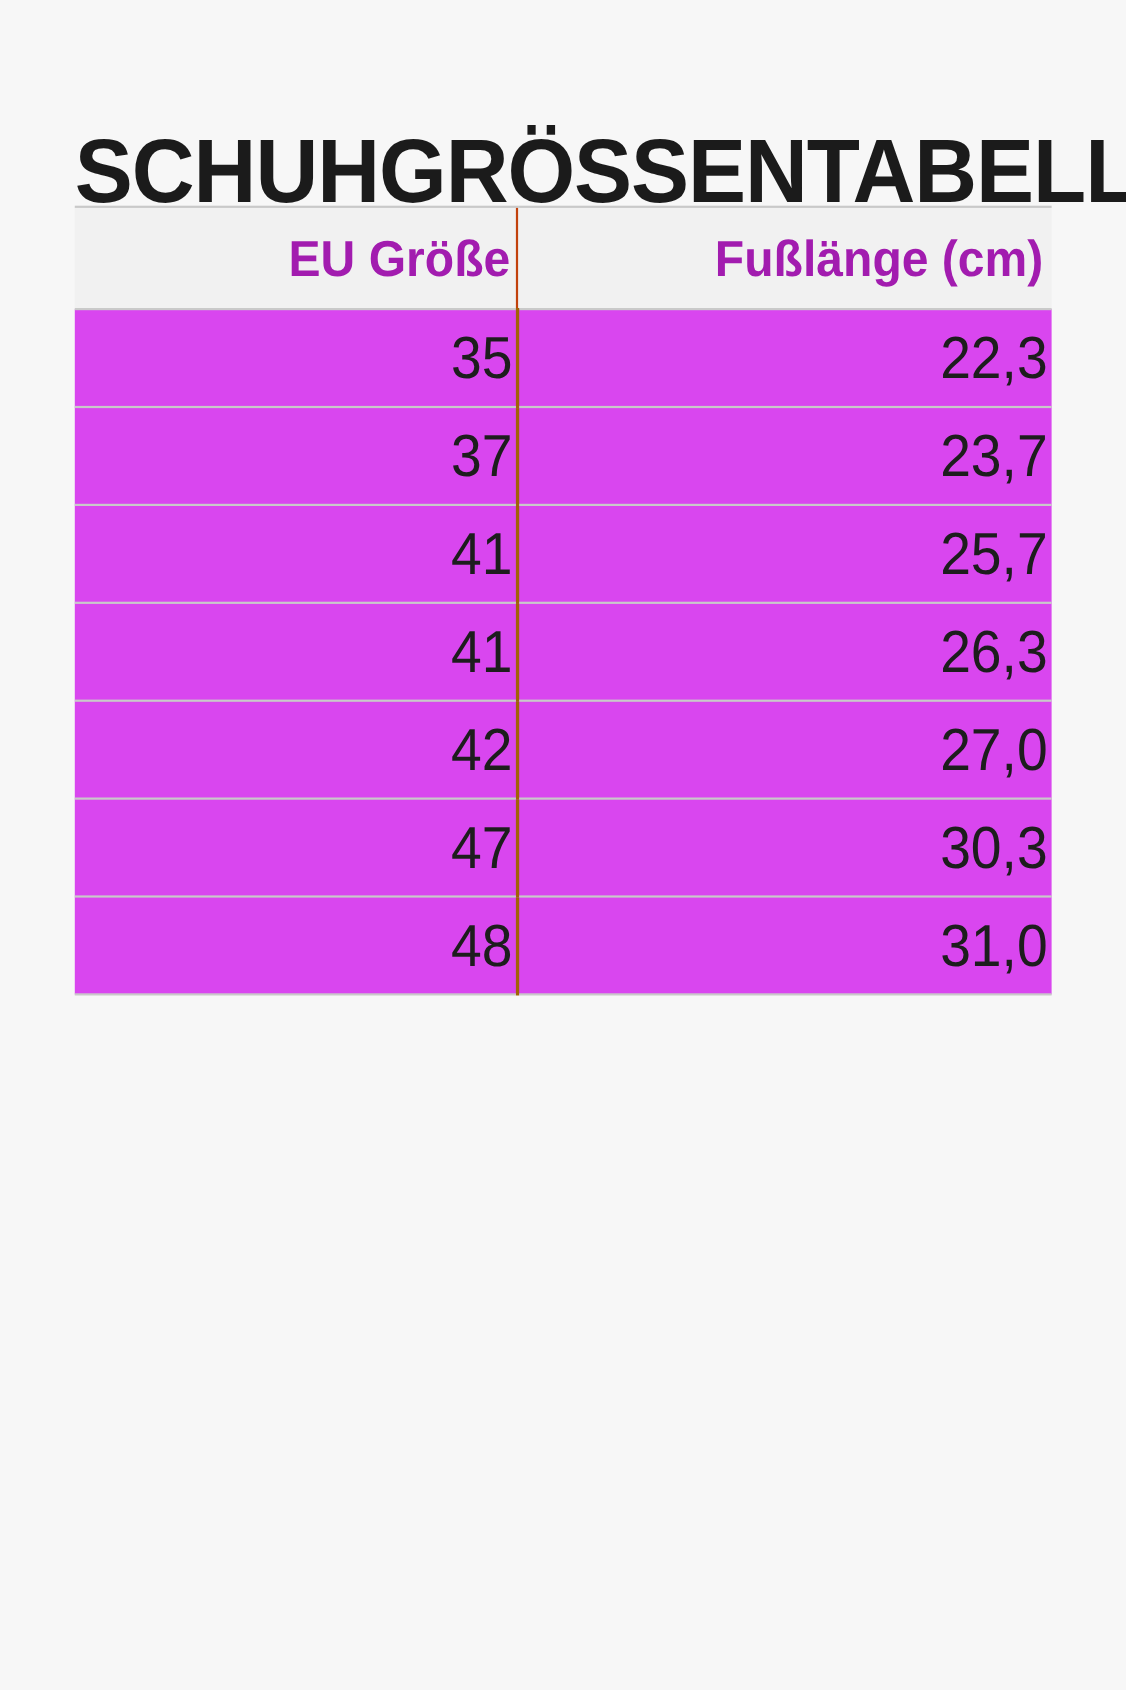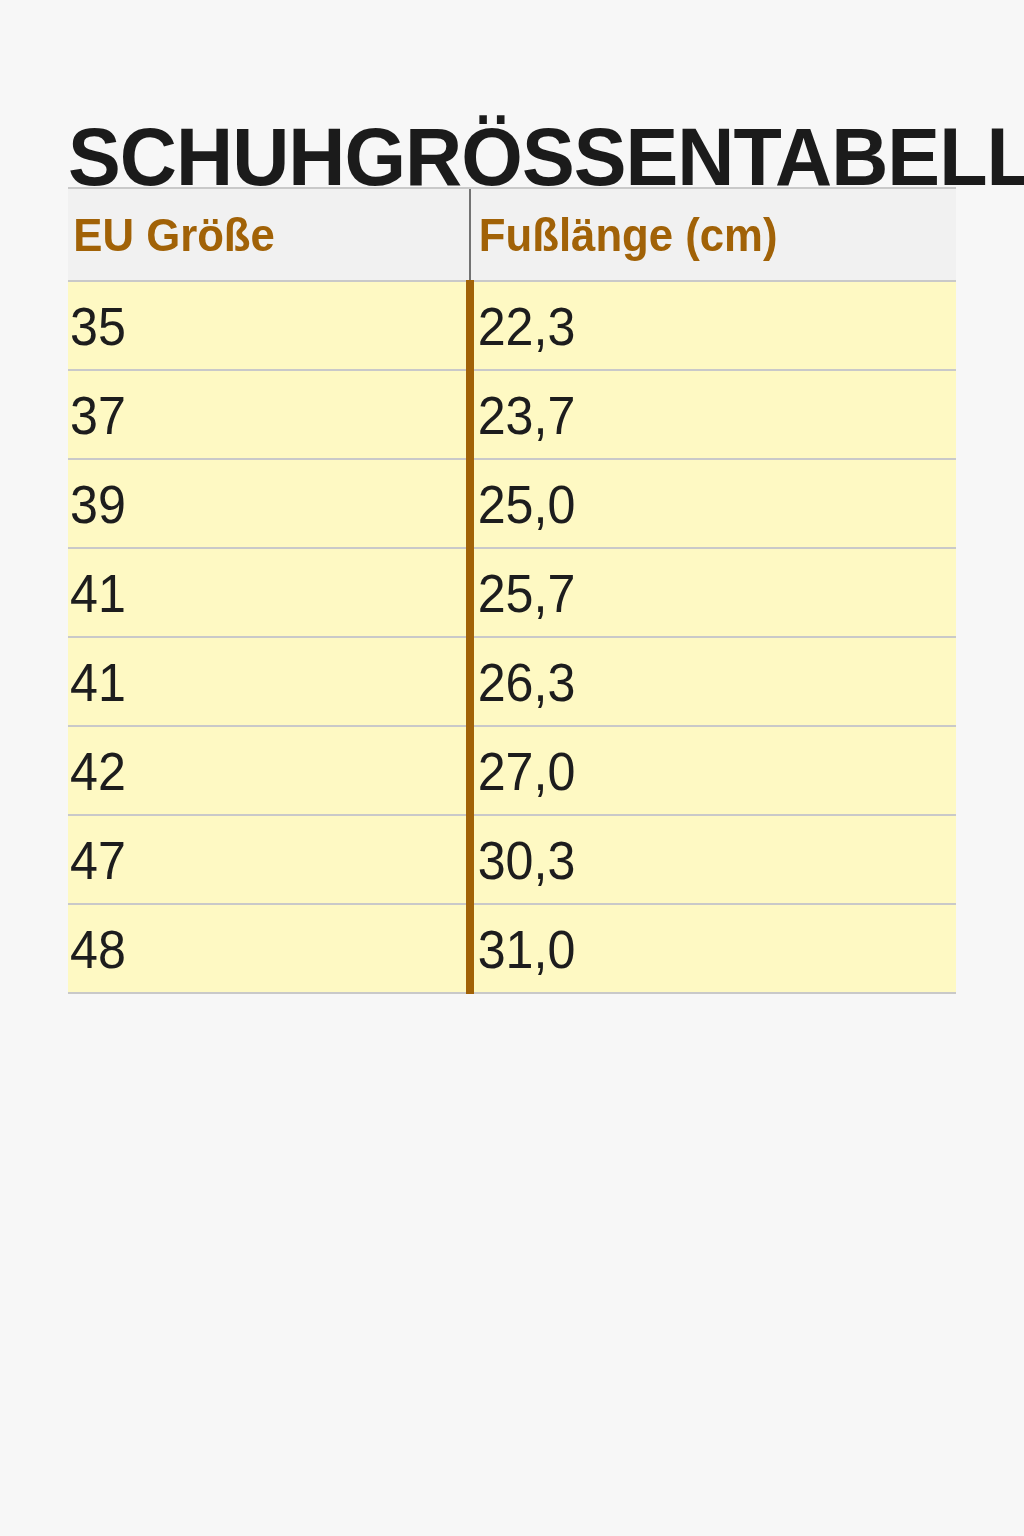--- a/index.html
+++ b/index.html
@@ -51,53 +51,53 @@
     table-layout: fixed;
   }
 
   .table col.c-size  { width: 402px; }
   .table col.c-len   { width: 486px; }
 
   .table thead th {
     background: #f1f1f1;
     height: 91px;
     padding: 0;
-    text-align: left;
+    text-align: right;
     vertical-align: middle;
     font-family: "Liberation Sans", sans-serif;
     font-weight: bold;
     font-size: 46px;
     line-height: 50px;
-    color: #a16207;
+    color: #a21caf;
     border-top: 2px solid #c9c9c9;
     border-bottom: 2px solid #c9c9c9;
     white-space: nowrap;
   }
 
   .table thead th.col-divider {
-    border-left: 2px solid #737373;
+    border-left: 2px solid #c2410c;
   }
 
   .table tbody td {
-    background: #fef9c3;
+    background: #d946ef;
     height: 87px;
     padding: 0;
-    text-align: left;
+    text-align: right;
     vertical-align: middle;
     font-family: "Liberation Sans", sans-serif;
     font-weight: normal;
     font-size: 54px;
     line-height: 58px;
     color: #1d1d1d;
     border-bottom: 2px solid #c9c9c9;
     white-space: nowrap;
   }
 
   .table tbody td.col-divider {
-    border-left: 8px solid #a16207;
+    border-left: 3px solid #a16207;
     margin-left: 41px;
   }
 
   .cell-text {
     display: inline-block;
     transform: scaleX(0.93);
   }
 
   .head-text {
     display: inline-block;
@@ -129,24 +129,20 @@
     <tbody id="table-body">
         <tr>
           <td><span class="cell-text">35</span></td>
           <td class="col-divider"><span class="cell-text">22,3</span></td>
         </tr>
         <tr>
           <td><span class="cell-text">37</span></td>
           <td class="col-divider"><span class="cell-text">23,7</span></td>
         </tr>
         <tr>
-          <td><span class="cell-text">39</span></td>
-          <td class="col-divider"><span class="cell-text">25,0</span></td>
-        </tr>
-        <tr>
           <td><span class="cell-text">41</span></td>
           <td class="col-divider"><span class="cell-text">25,7</span></td>
         </tr>
         <tr>
           <td><span class="cell-text">41</span></td>
           <td class="col-divider"><span class="cell-text">26,3</span></td>
         </tr>
         <tr>
           <td><span class="cell-text">42</span></td>
           <td class="col-divider"><span class="cell-text">27,0</span></td>

